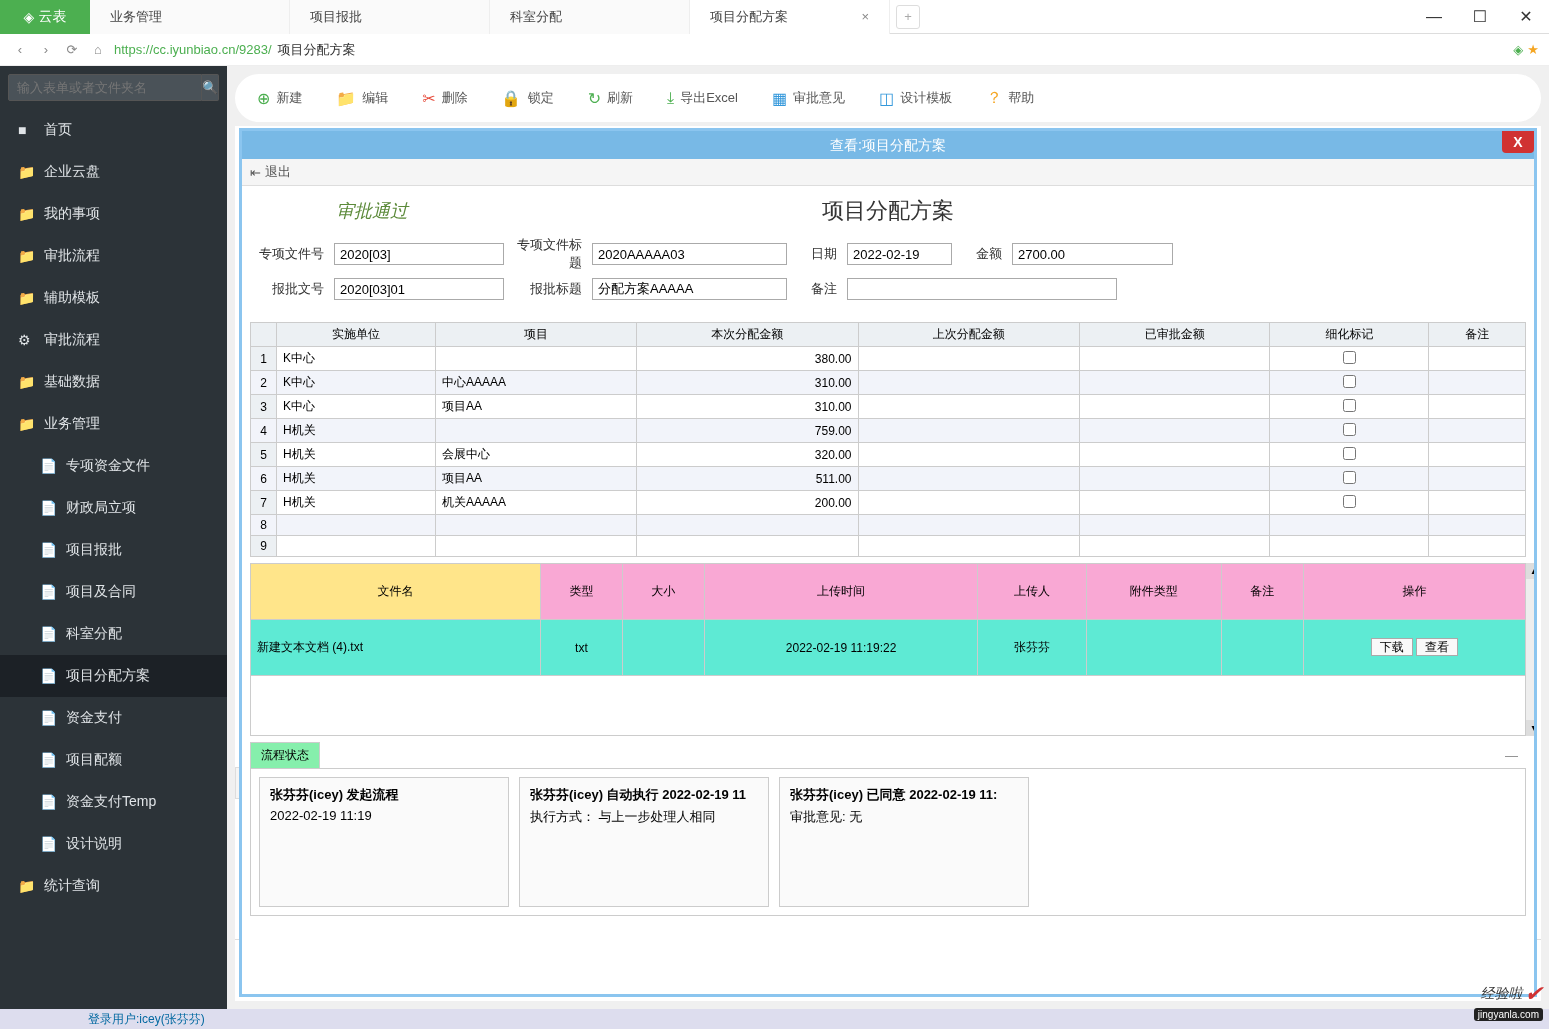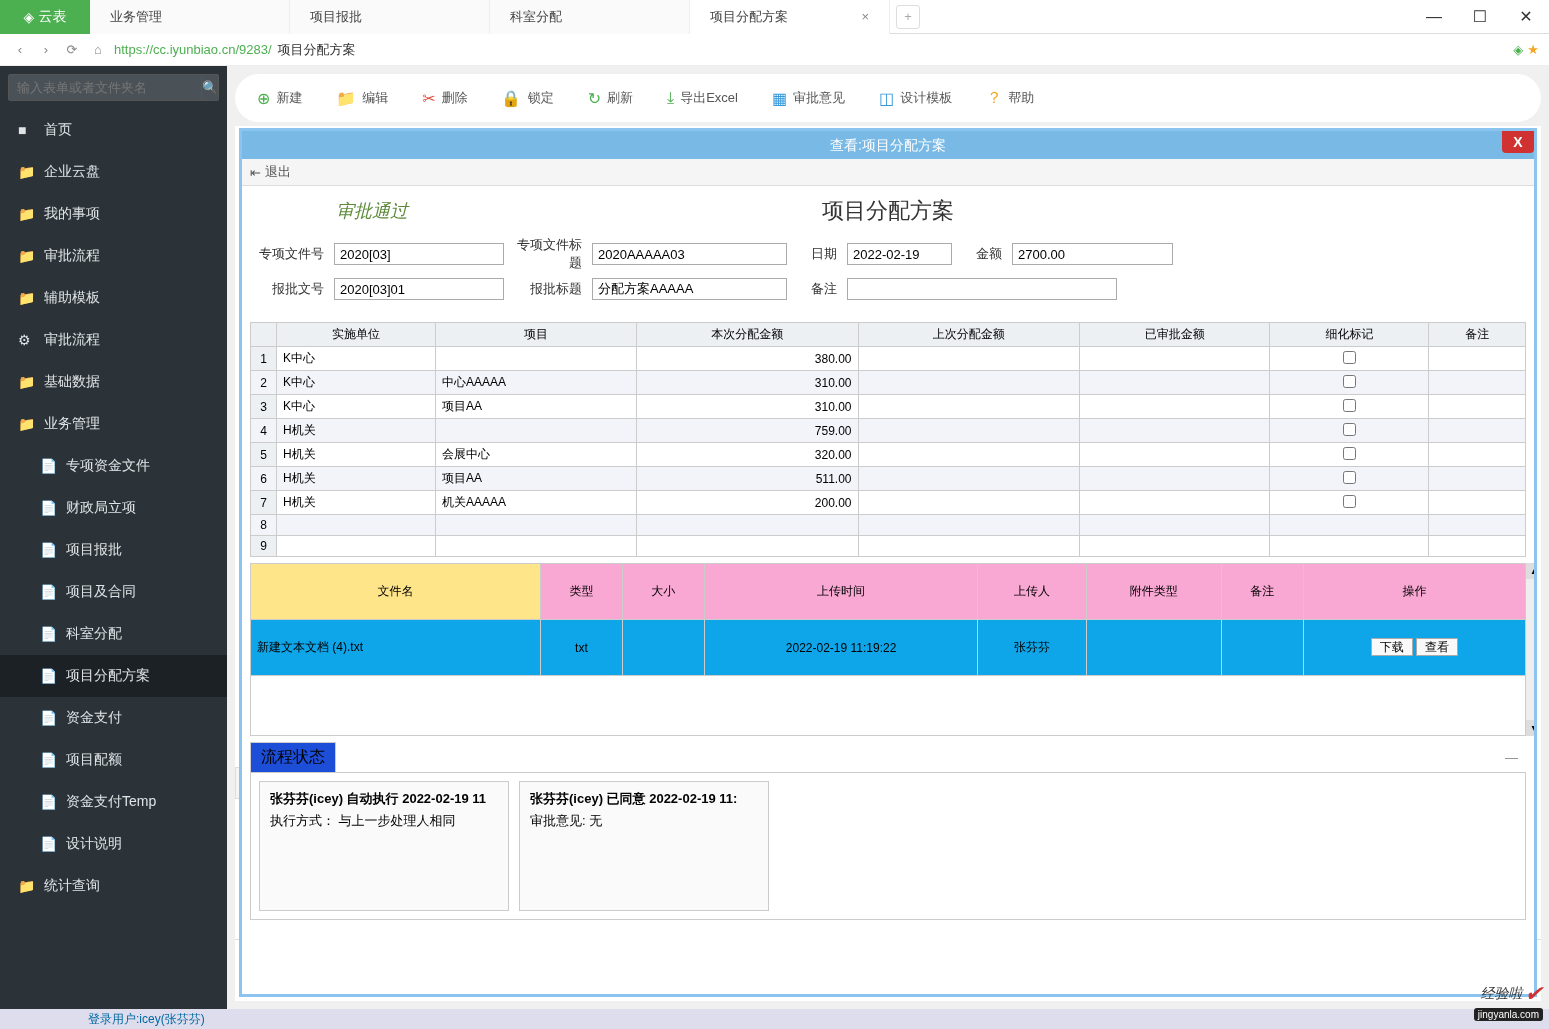--- a/index.html
+++ b/index.html
@@ -75,28 +75,28 @@
 .grid td.rowh { background:#ecf0f3; text-align:center; width:26px; }
 .grid td.cb { text-align:center; }
 .grid tr.alt td { background:#f2f4fa; }
 
 
 .attach-wrap { margin:6px 8px; position:relative; }
 .attach-grid { border-collapse:collapse; width:100%; font-size:12px; }
 .attach-grid th, .attach-grid td { border:1px solid #ccc; padding:19px 6px; height:20px; text-align:center; }
 .attach-grid th { background:#f9a8d4; font-weight:normal; }
 .attach-grid th.sel { background:#ffe58a; }
-.attach-grid .alt td { background:#0ea5e9; }
+.attach-grid .alt td { background:#5eead4; }
 .attach-grid .btn-in { border:1px solid #aaa; background:#f9f9f9; padding:1px 8px; font-size:12px; cursor:pointer; }
 .attach-scroll { position:absolute; right:-16px; top:0; bottom:0; width:16px; background:#eee; }
 .attach-scroll .up, .attach-scroll .dn { height:16px; background:#ddd; text-align:center; font-size:10px; line-height:16px; }
 
 
 .flow-tab { margin:6px 8px 0 8px; display:flex; align-items:center; }
-.flow-tab .t { border:1px solid #ccc; border-bottom:none; padding:4px 10px; background:#1d4ed8; font-size:16px; }
+.flow-tab .t { border:1px solid #ccc; border-bottom:none; padding:4px 10px; background:#86efac; font-size:12px; }
 .flow-tab .min { margin-left:auto; color:#888; padding:0 8px; }
 .flow-cards { display:flex; gap:10px; margin:0 8px 8px 8px; border:1px solid #ccc; padding:8px; background:#fff; }
 .flow-card { border:1px solid #ccc; background:#fafafa; padding:8px 10px; width:250px; height:130px; font-size:13px; }
 .flow-card .h { font-weight:bold; margin-bottom:4px; white-space:nowrap; overflow:hidden; text-overflow:ellipsis; }
 
 
 .status-bar { position:fixed; bottom:0; left:0; right:0; height:20px; background:#dde; font-size:12px; color:#0369a1; padding:2px 8px; display:flex; }
 .status-bar .user { margin-left:80px; }
 .watermark { position:fixed; right:6px; bottom:22px; font-size:14px; color:#333; font-style:italic; display:flex; align-items:center; gap:2px; }
 .watermark .jy { font-weight:normal; }
@@ -456,20 +456,24 @@
               <div class="dn" style="position:absolute;bottom:0;width:100%">▾</div>
             </div>
         </div>
 
         <div class="flow-tab">
           <div class="t">流程状态</div>
           <div class="min">—</div>
         </div>
         <div class="flow-cards" id="flow-cards">
             <div class="flow-card">
+              <div class="h">张芬芬(icey) 发起流程</div>
+              <div>2022-02-19 11:19</div>
+            </div>
+            <div class="flow-card">
               <div class="h">张芬芬(icey) 自动执行 2022-02-19 11</div>
               <div>执行方式： 与上一步处理人相同</div>
             </div>
             <div class="flow-card">
               <div class="h">张芬芬(icey) 已同意 2022-02-19 11:</div>
               <div>审批意见: 无</div>
             </div>
           </div>
       </div>
     </div>

